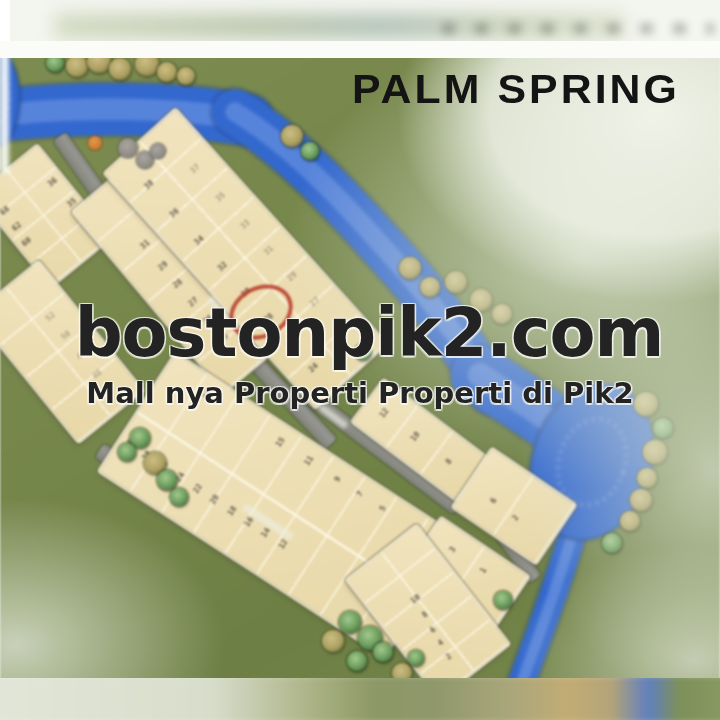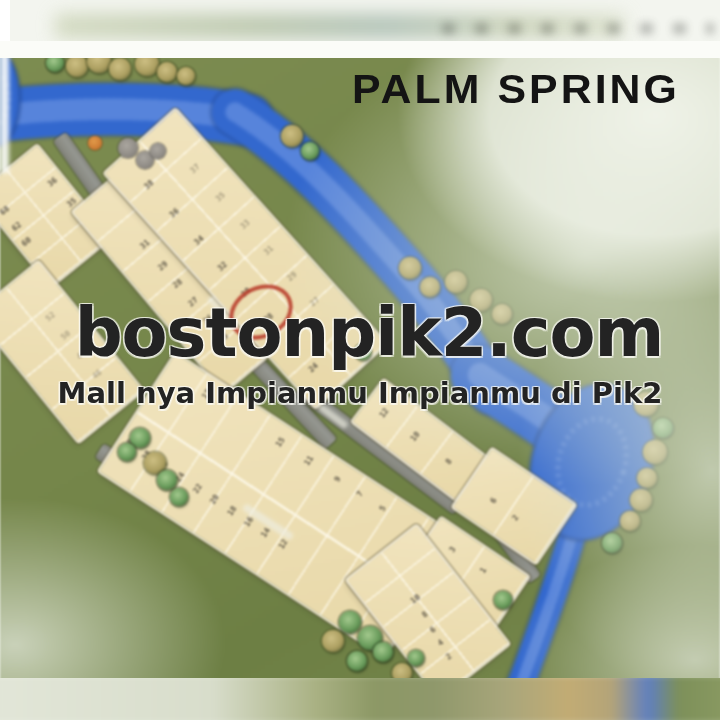--- a/index.html
+++ b/index.html
@@ -228,17 +228,17 @@
       <div class="road-label" style="left: 316px; top: 412.5px; width: 34px; height: 7px; transform: rotate(37deg);"></div>
       <div class="road-label" style="left: 202px; top: 308.5px; width: 40px; height: 7px; transform: rotate(49deg);"></div>
       <div class="red-circle" style="left: 228px; top: 286px; width: 58px; height: 44px; transform: rotate(-27deg);"></div>
       <div class="haze"></div>
       <div class="left-sliver"></div>
     </div>
 </div>
 
 <div class="estate-title">PALM SPRING</div>
 <div class="wm wm-site">bostonpik2.com</div>
-<div class="wm wm-tag">Mall nya Impianmu Impianmu di Pik2</div>
+<div class="wm wm-tag">Mall nya Properti Properti di Pik2</div>
 
 <div class="band-bottom">
   <div class="grad"></div>
 </div>
 
 </body></html>

